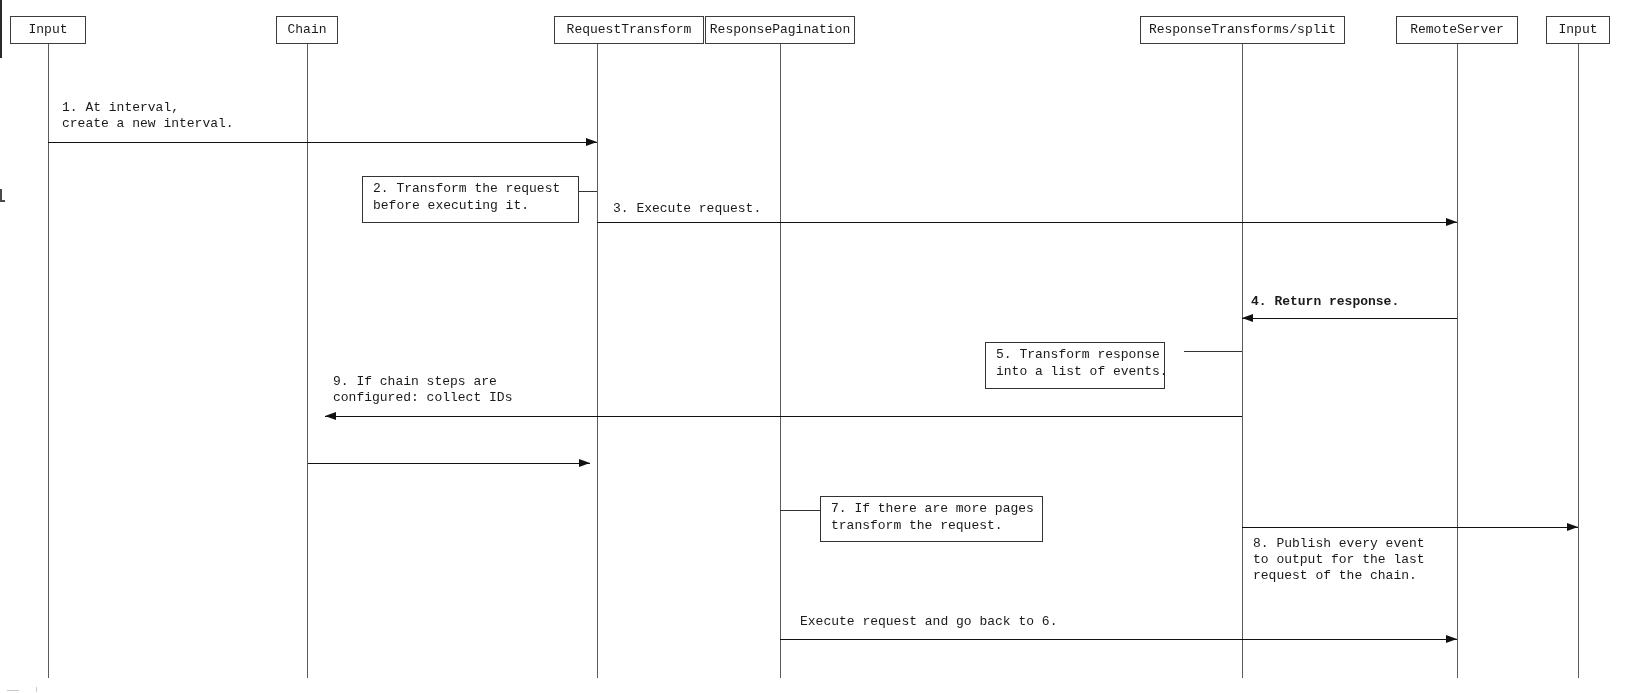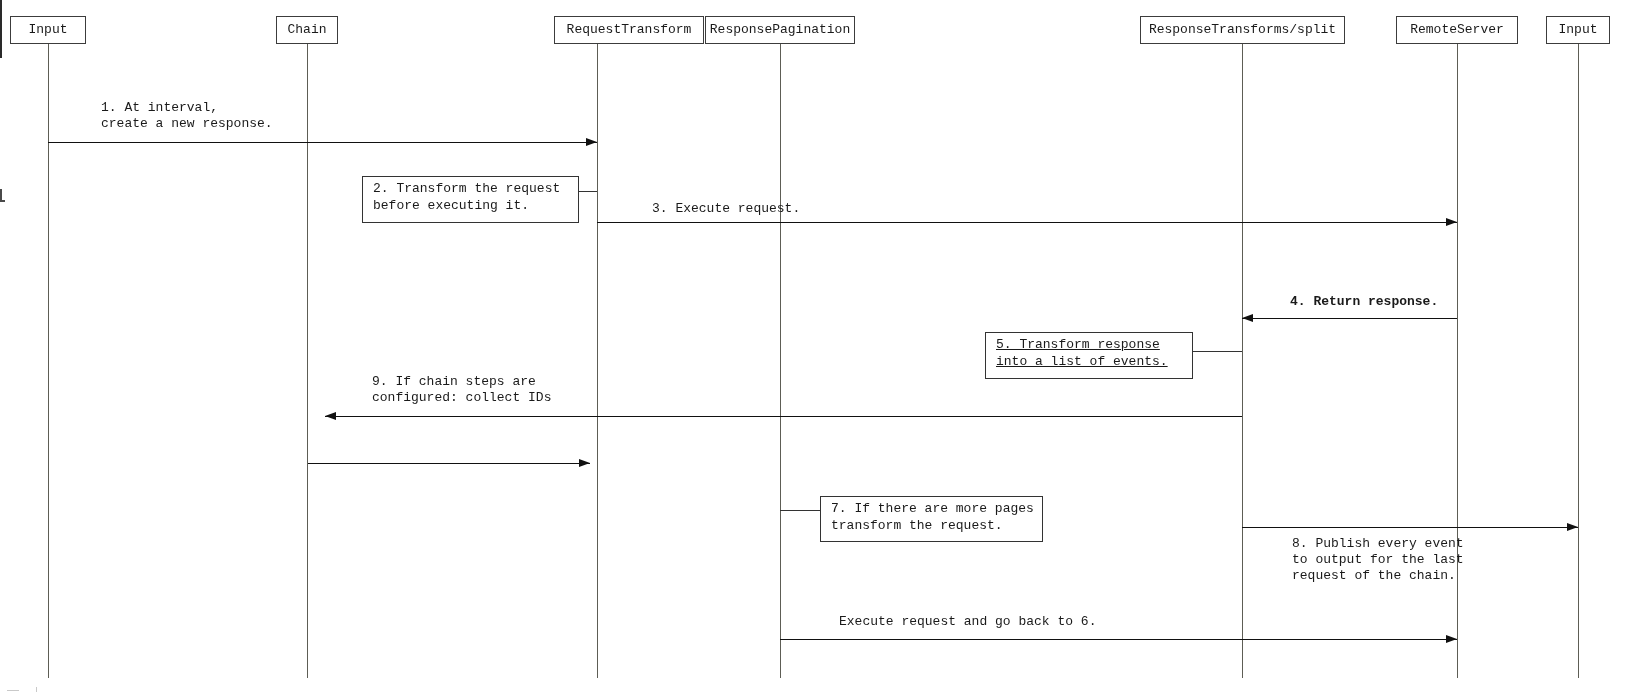--- a/index.html
+++ b/index.html
@@ -11,21 +11,21 @@
   .actor-box{
     position:absolute;box-sizing:border-box;background:#ffffff;
     border:1.5px solid #3c3c3c;text-align:center;white-space:pre;z-index:3;
   }
   .lifeline{position:absolute;width:1px;background:#5d5d55;z-index:1;}
   .msg-line{position:absolute;height:1px;background:#111111;z-index:2;}
   .arrowhead{position:absolute;width:0;height:0;z-index:2;
     border-top:4px solid transparent;border-bottom:4px solid transparent;}
   .arrowhead.dir-right{border-left:11px solid #111111;}
   .arrowhead.dir-left{border-right:11px solid #111111;}
-  .msg-label{position:absolute;line-height:16px;white-space:pre;z-index:2;margin-left:39px;}
+  .msg-label{position:absolute;line-height:16px;white-space:pre;z-index:2;}
   .note-box{
     position:absolute;box-sizing:border-box;background:#ffffff;
     border:1px solid #333333;padding:3px 10px;line-height:17px;white-space:pre;z-index:4;
   }
   .note-connector{position:absolute;height:1px;background:#333333;z-index:3;}
   .artifact{position:absolute;z-index:5;}
 </style>
 </head>
 <body>
 
@@ -39,42 +39,42 @@
     <div class="lifeline" style="left: 780px; top: 44px; height: 634px; position: absolute; background: rgb(93, 93, 85);"></div>
     <div class="actor-box" style="left: 705px; top: 16px; width: 150px; height: 28px; line-height: 25px; border-color: rgb(60, 60, 60);">ResponsePagination</div>
     <div class="lifeline" style="left: 1242px; top: 44px; height: 634px; position: absolute; background: rgb(93, 93, 85);"></div>
     <div class="actor-box" style="left: 1140px; top: 16px; width: 205px; height: 28px; line-height: 25px; border-color: rgb(60, 60, 60);">ResponseTransforms/split</div>
     <div class="lifeline" style="left: 1457px; top: 44px; height: 634px; position: absolute; background: rgb(93, 93, 85);"></div>
     <div class="actor-box" style="left: 1396px; top: 16px; width: 122px; height: 28px; line-height: 25px; border-color: rgb(60, 60, 60);">RemoteServer</div>
     <div class="lifeline" style="left: 1578px; top: 44px; height: 634px; position: absolute; background: rgb(93, 93, 85);"></div>
     <div class="actor-box" style="left: 1546px; top: 16px; width: 64px; height: 28px; line-height: 25px; border-color: rgb(60, 60, 60);">Input</div>
     <div class="msg-line" style="left: 48px; top: 142px; width: 549px; background: rgb(17, 17, 17);"></div>
     <div class="arrowhead dir-right" style="left: 586px; top: 138px;"></div>
-    <div class="msg-label" style="left: 62px; top: 100px;"><div>1. At interval,</div><div>create a new response.</div></div>
+    <div class="msg-label" style="left: 62px; top: 100px;"><div>1. At interval,</div><div>create a new interval.</div></div>
     <div class="msg-line" style="left: 597px; top: 222px; width: 860px; background: rgb(17, 17, 17);"></div>
     <div class="arrowhead dir-right" style="left: 1446px; top: 218px;"></div>
     <div class="msg-label" style="left: 613px; top: 201px;"><div>3. Execute request.</div></div>
     <div class="msg-line" style="left: 1242px; top: 318px; width: 215px; background: rgb(17, 17, 17);"></div>
     <div class="arrowhead dir-left" style="left: 1242px; top: 314px;"></div>
     <div class="msg-label" style="left: 1251px; top: 294px; font-weight: bold;"><div>4. Return response.</div></div>
     <div class="msg-line" style="left: 325px; top: 416px; width: 917px; background: rgb(17, 17, 17);"></div>
     <div class="arrowhead dir-left" style="left: 325px; top: 412px;"></div>
     <div class="msg-label" style="left: 333px; top: 374px;"><div>9. If chain steps are</div><div>configured: collect IDs</div></div>
     <div class="msg-line" style="left: 308px; top: 463px; width: 282px; background: rgb(17, 17, 17);"></div>
     <div class="arrowhead dir-right" style="left: 579px; top: 459px;"></div>
     <div class="msg-line" style="left: 1242px; top: 527px; width: 336px; background: rgb(17, 17, 17);"></div>
     <div class="arrowhead dir-right" style="left: 1567px; top: 523px;"></div>
     <div class="msg-label" style="left: 1253px; top: 536px;"><div>8. Publish every event</div><div>to output for the last</div><div>request of the chain.</div></div>
     <div class="msg-line" style="left: 780px; top: 639px; width: 677px; background: rgb(17, 17, 17);"></div>
     <div class="arrowhead dir-right" style="left: 1446px; top: 635px;"></div>
     <div class="msg-label" style="left: 800px; top: 614px;"><div>Execute request and go back to 6.</div></div>
     <div class="note-connector" style="left: 578px; top: 191px; width: 19px; background: rgb(51, 51, 51);"></div>
     <div class="note-box" style="left: 362px; top: 176px; width: 217px; height: 47px; border-color: rgb(51, 51, 51);"><div>2. Transform the request</div><div>before executing it.</div></div>
     <div class="note-connector" style="left: 1184px; top: 351px; width: 58px; background: rgb(51, 51, 51);"></div>
-    <div class="note-box" style="left: 985px; top: 332px; width: 208px; height: 47px; border-color: rgb(51, 51, 51); text-decoration: underline;"><div>5. Transform response</div><div>into a list of events.</div></div>
+    <div class="note-box" style="left: 985px; top: 342px; width: 180px; height: 47px; border-color: rgb(51, 51, 51);"><div>5. Transform response</div><div>into a list of events.</div></div>
     <div class="note-connector" style="left: 780px; top: 510px; width: 40px; background: rgb(51, 51, 51);"></div>
     <div class="note-box" style="left: 820px; top: 496px; width: 223px; height: 46px; border-color: rgb(51, 51, 51);"><div>7. If there are more pages</div><div>transform the request.</div></div>
     <div class="artifact" style="left: 0px; top: 0px; width: 2px; height: 58px; background: rgb(42, 42, 42);"></div>
     <div class="artifact" style="left: 0px; top: 189px; width: 2px; height: 13px; background: rgb(74, 74, 74);"></div>
     <div class="artifact" style="left: 0px; top: 200px; width: 5px; height: 2px; background: rgb(74, 74, 74);"></div>
     <div class="artifact" style="left: 7px; top: 690px; width: 12px; height: 1px; background: rgb(201, 201, 201);"></div>
     <div class="artifact" style="left: 36px; top: 687px; width: 1px; height: 5px; background: rgb(201, 201, 201);"></div>
   </div>
 
 </body></html>

